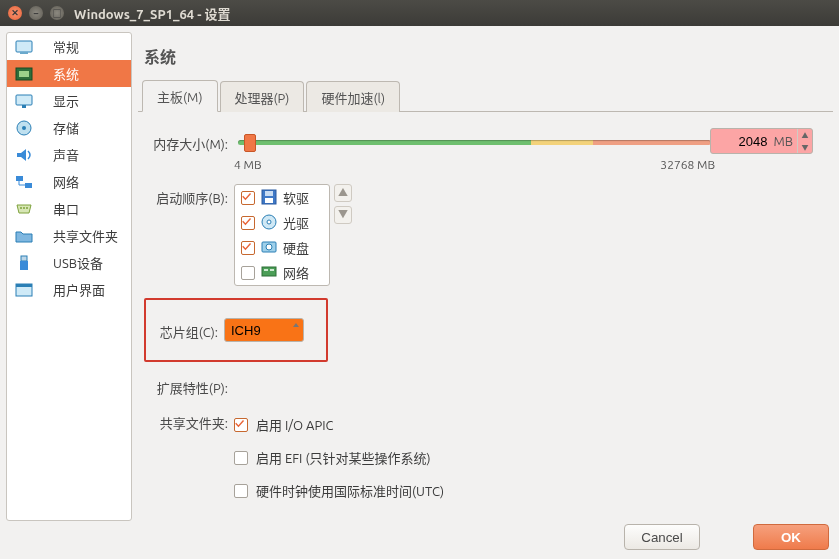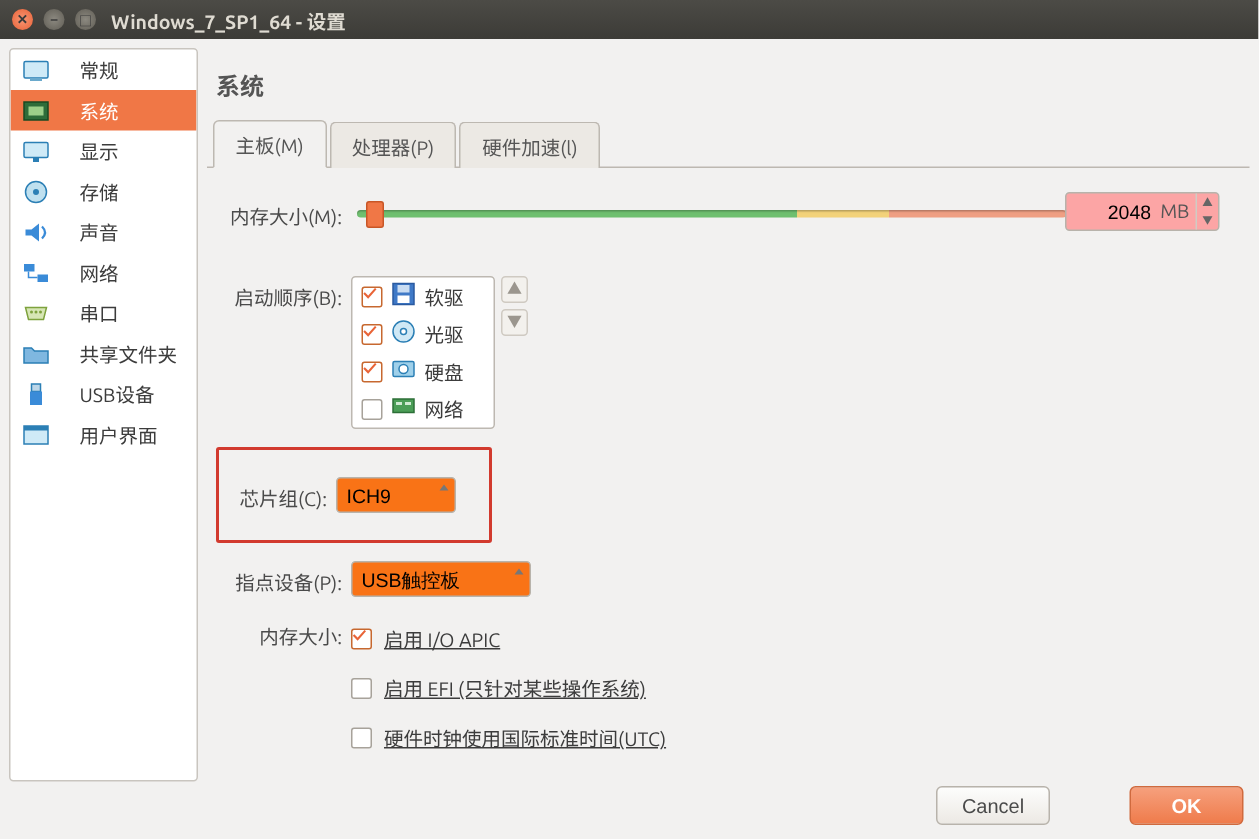--- a/index.html
+++ b/index.html
@@ -195,21 +195,21 @@
     content:""; position:absolute; right:5px; top:5px;
     width:0;height:0;border-left:3px solid transparent;border-right:3px solid transparent;
     border-bottom:4px solid #777;
   }
   .combo-wrap::before{
     content:""; position:absolute; right:5px; bottom:5px;
     width:0;height:0;border-left:3px solid transparent;border-right:3px solid transparent;
     border-top:4px solid #777;
   }
 
-  .ext-row{ display:flex; align-items:center; gap:8px; margin:6px 0;text-decoration:underline;}
+  .ext-row{ display:flex; align-items:center; gap:8px; margin:6px 0;}
 
   
   .footer{
     height:32px; display:flex; justify-content:flex-end;
     align-items:center; gap:10px; padding:0 10px;
   }
   .btn{
     min-width:76px; height:26px;
     border:1px solid #b8b3ab; border-radius:4px;
     background:linear-gradient(#fdfdfc,#ece9e4);
@@ -341,20 +341,24 @@
     </div>
 
     <div class="tab-body" style="position:relative;">
 
       <div class="row">
         <div class="row-label">内存大小(M):</div>
         <div class="row-body" style="position:relative;">
           <div class="slider-wrap">
             <div class="slider-track"></div>
             <div class="slider-thumb"></div>
+            <div class="slider-ticks">
+              <span>4 MB</span>
+              <span>32768 MB</span>
+            </div>
           </div>
           <div class="mem-spin">
             <input value="2048" style="">
             <span class="unit">MB</span>
             <div class="spin-btns">
               <div>▲</div>
               <div>▼</div>
             </div>
           </div>
         </div>
@@ -411,32 +415,25 @@
           <div class="row-label">芯片组(C):</div>
           <div class="combo-wrap">
             <select class="combo" style="width:80px;">
               <option>ICH9</option>
             </select>
           </div>
         </div>
       </div>
 
       <div class="row">
-        <div class="row-label">指点设备(P):</div>
-        <div class="row-body">
-          <div class="combo-wrap">
-            <select class="combo" style="width:120px;">
-              <option>USB触控板</option>
-            </select>
-          </div>
-        </div>
+        <div class="row-label">扩展特性(P):</div>
       </div>
 
       <div class="row">
-        <div class="row-label">内存大小:</div>
+        <div class="row-label">共享文件夹:</div>
         <div class="row-body">
           <div class="ext-row">
             <span class="chk checked"></span>
             <span>启用 I/O APIC</span>
           </div>
           <div class="ext-row" style="margin-top:14px;">
             <span class="chk grey"></span>
             <span>启用 EFI (只针对某些操作系统)</span>
           </div>
           <div class="ext-row" style="margin-top:14px;">

